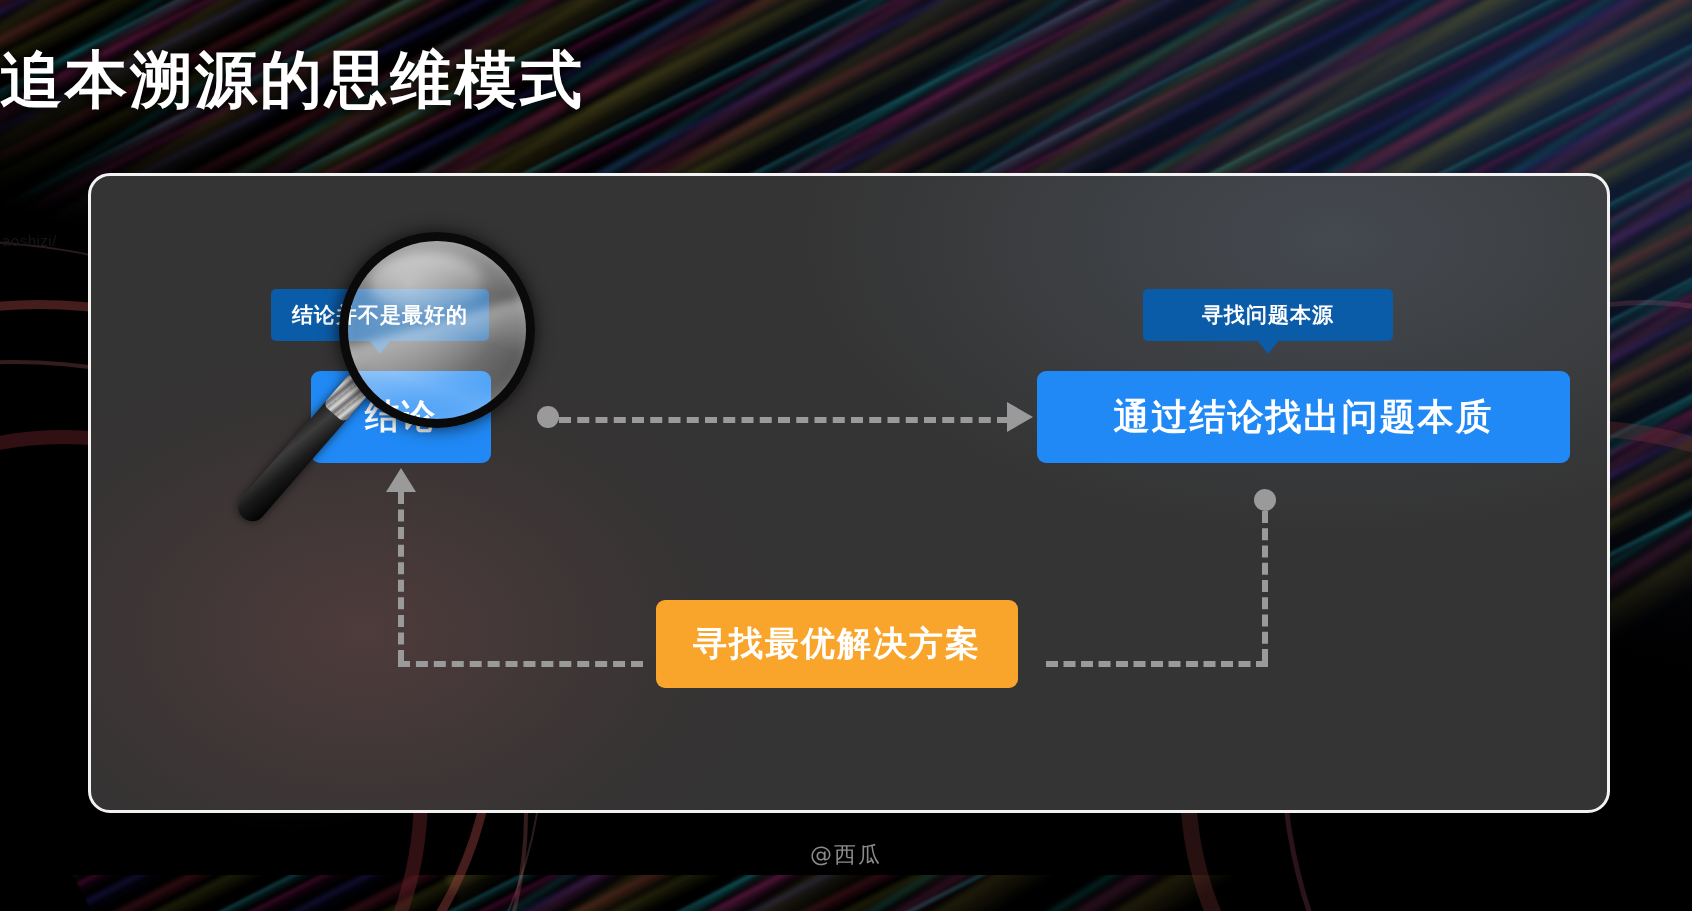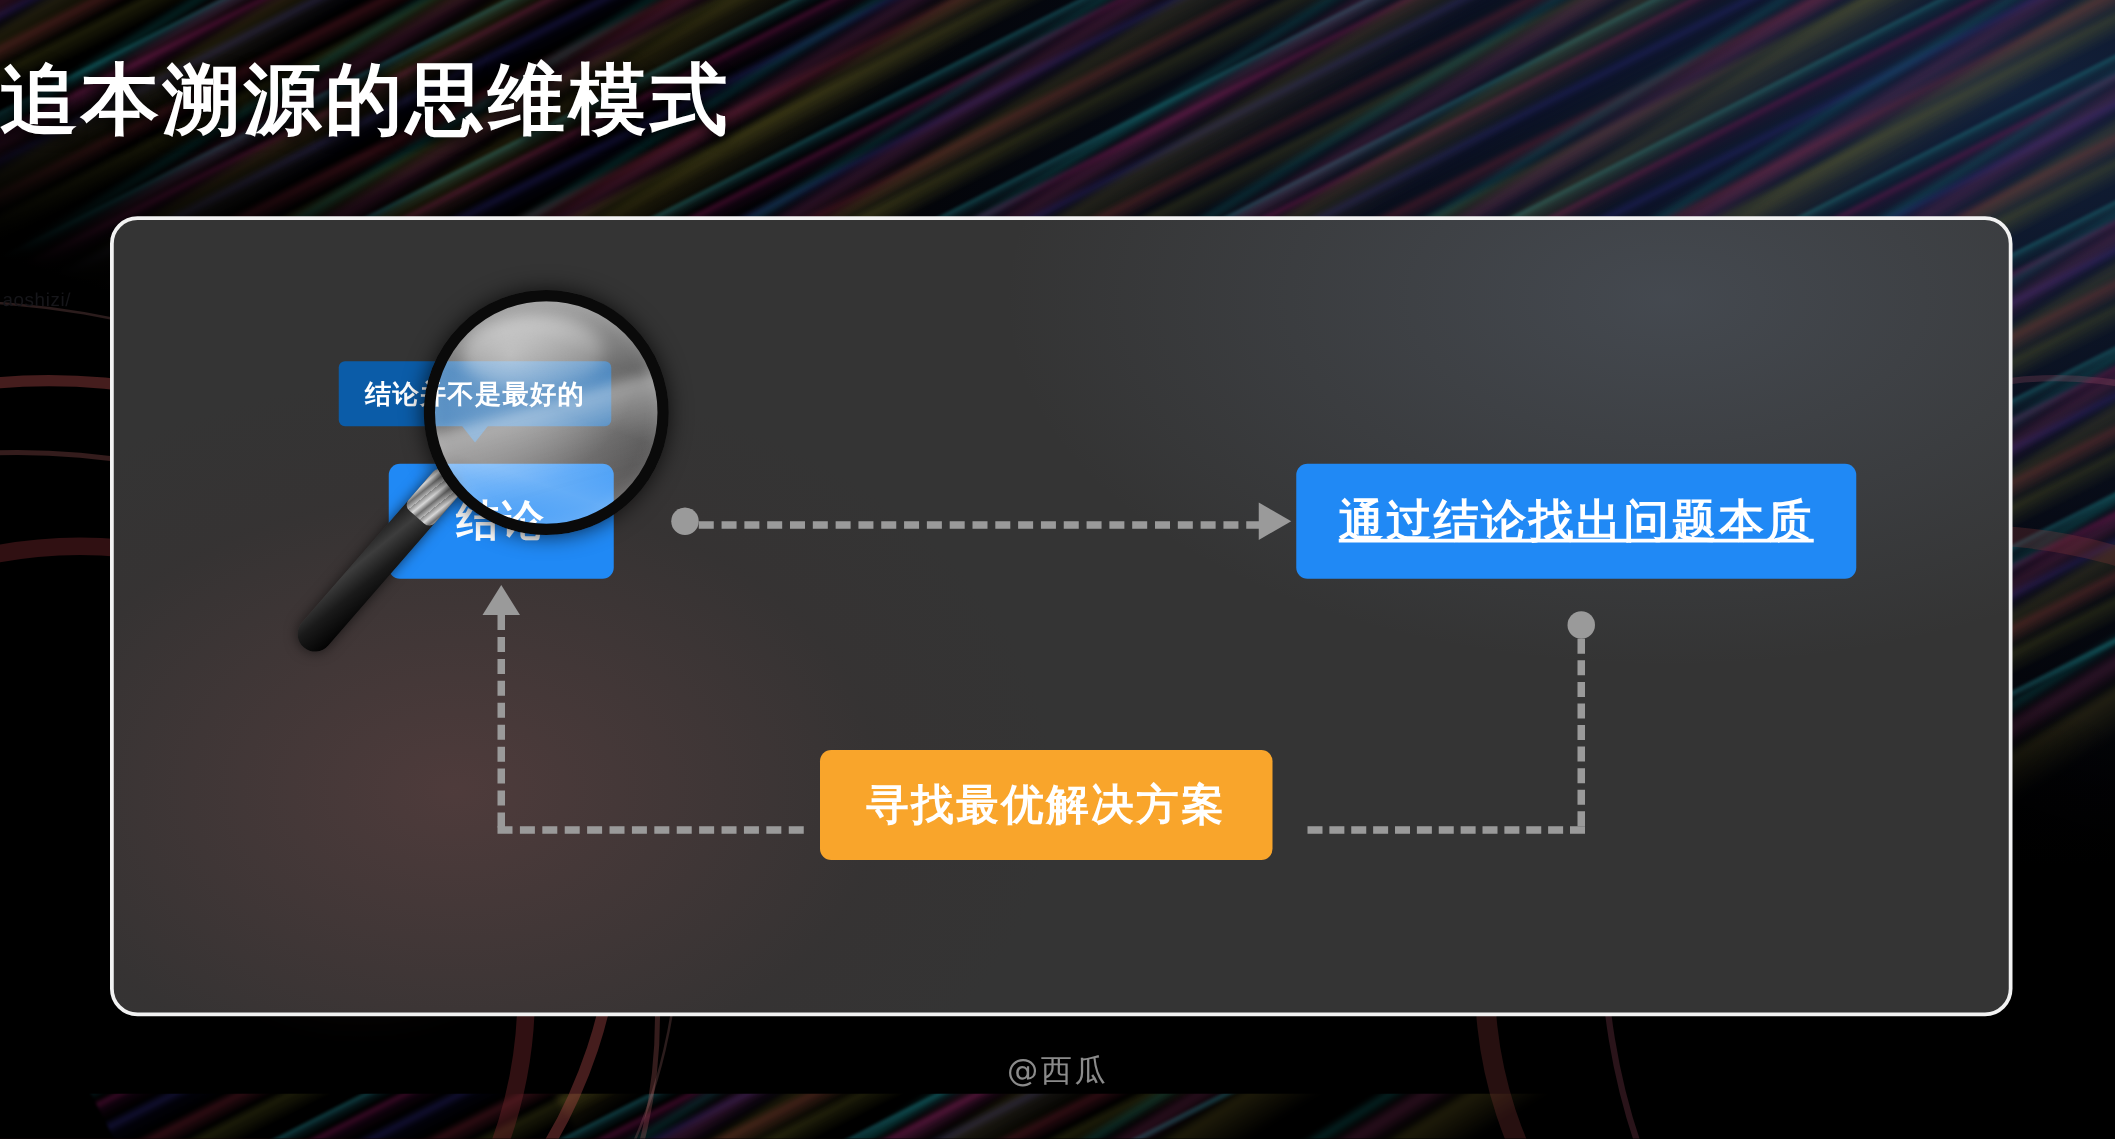--- a/index.html
+++ b/index.html
@@ -197,23 +197,22 @@
     letter-spacing: 2px;
   }
   .node-blue   { background: #2089f5; }
   .node-orange { background: #f9a52b; }
 
   .node-conclusion {
     left: 220px; top: 195px; width: 180px; height: 92px;
     font-size: 34px;
   }
   .node-essence {
-    left: 946px; top: 195px; width: 448px; height: 92px;
+    left: 946px; top: 195px; width: 533px; height: 92px;
     font-size: 36px;
-    text-decoration: underline;
   }
   .node-solution {
     left: 565px; top: 424px; width: 362px; height: 88px;
     font-size: 34px;
   }
 
   
   .dash-h {
     position: absolute;
     height: 0;
@@ -329,21 +328,21 @@
     filter: blur(6px);
   }
 
   
   .footer-watermark {
     position: absolute;
     left: 0; right: 0;
     top: 840px;
     text-align: center;
     color: #8b8b8b;
-    font-size: 25px;
+    font-size: 22px;
     letter-spacing: 2px;
     font-family: "DejaVu Sans", "Liberation Sans", sans-serif;
   }
 </style>
 </head>
 <body>
 
 <div class="stage">
 
   <div class="bg-layer bg-base"></div>
@@ -378,20 +377,23 @@
     <div class="dash-h conn-right-h"></div>
 
     <div class="dash-h conn-left-h"></div>
     <div class="dash-v conn-left-line"></div>
     <div class="arrow-up conn-left-arrow"></div>
 
     <div class="tooltip tooltip-left">
       <span>结论并不是最好的</span>
     </div>
 
+    <div class="tooltip tooltip-right">
+      <span>寻找问题本源</span>
+    </div>
 
     <div class="node node-blue node-conclusion">
       <span>结论</span>
     </div>
 
     <div class="node node-blue node-essence">
       <span>通过结论找出问题本质</span>
     </div>
 
     <div class="node node-orange node-solution">

